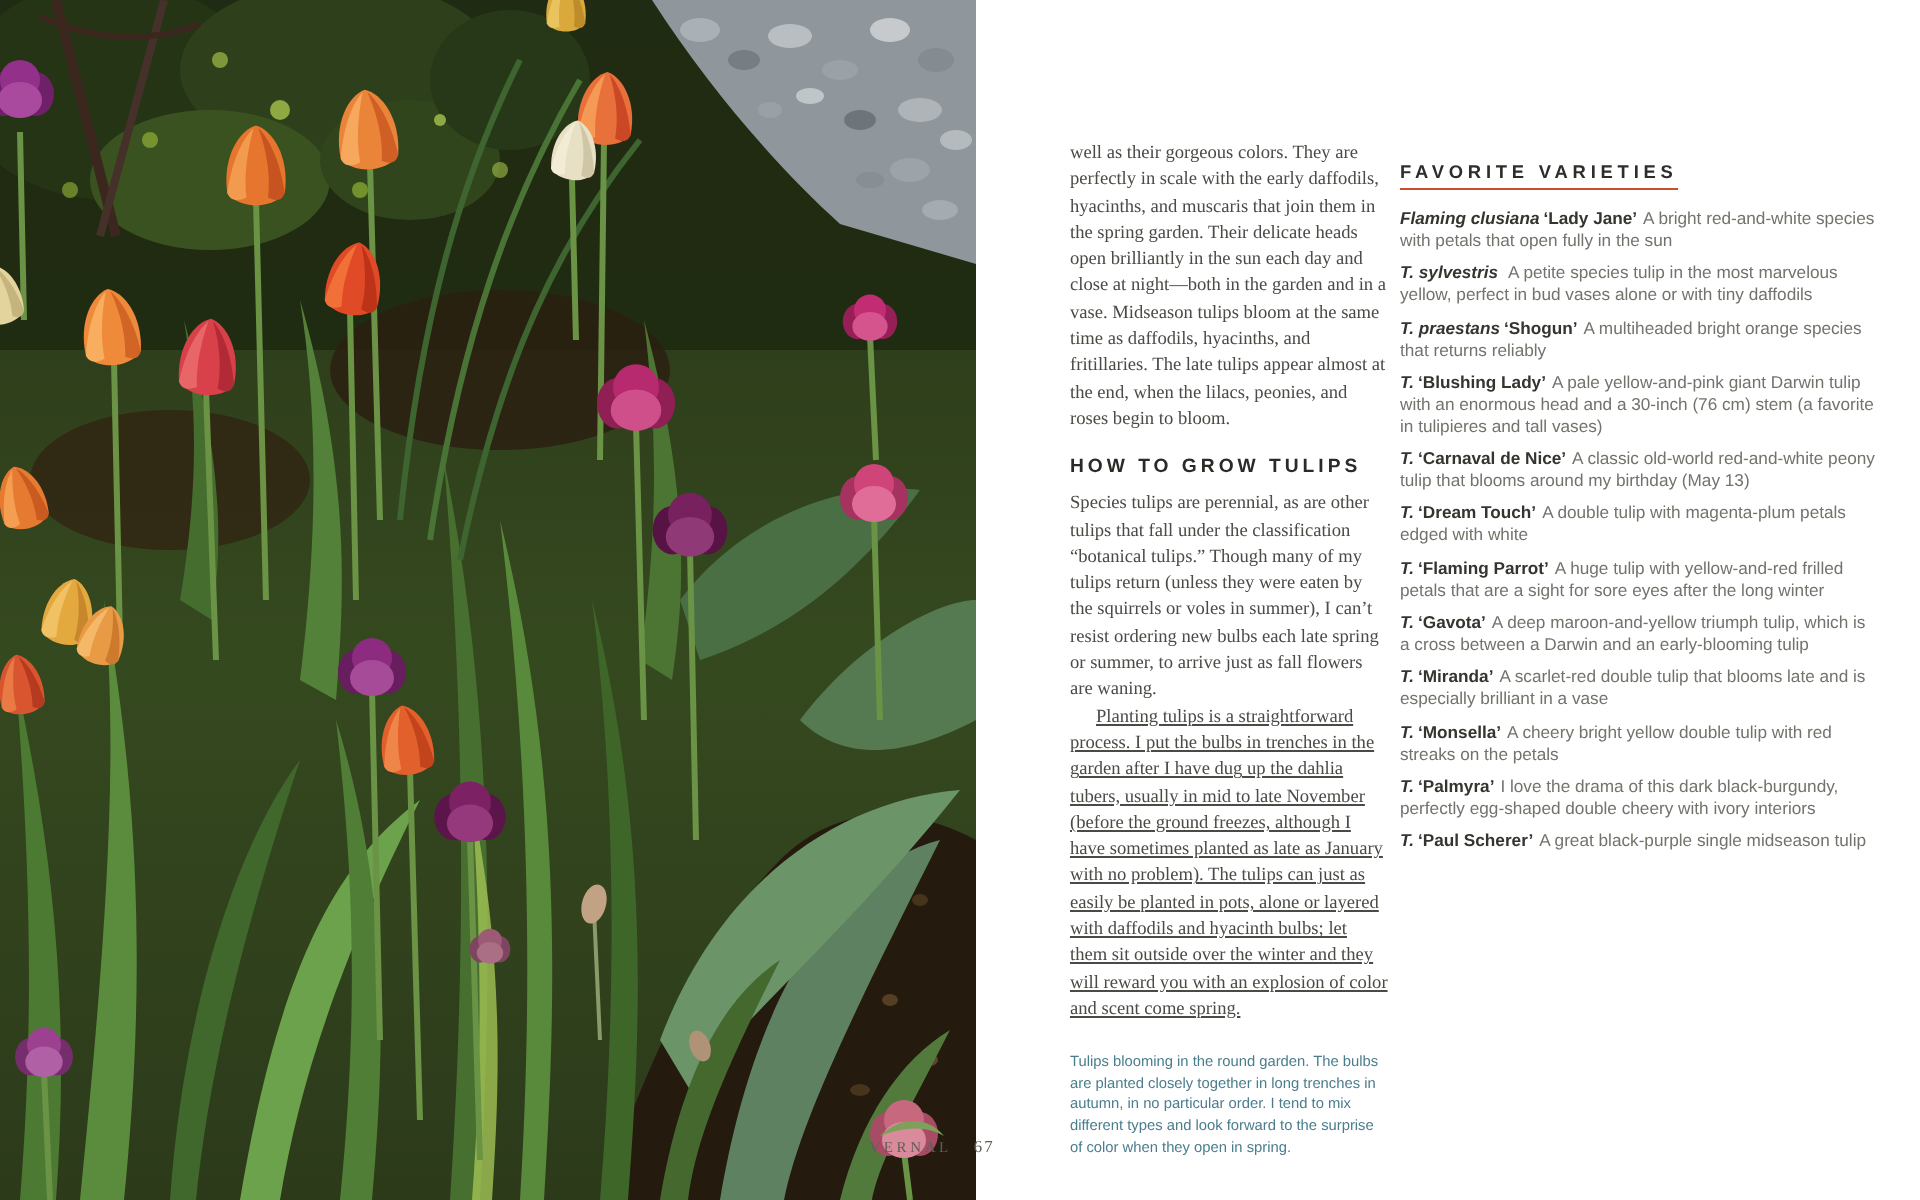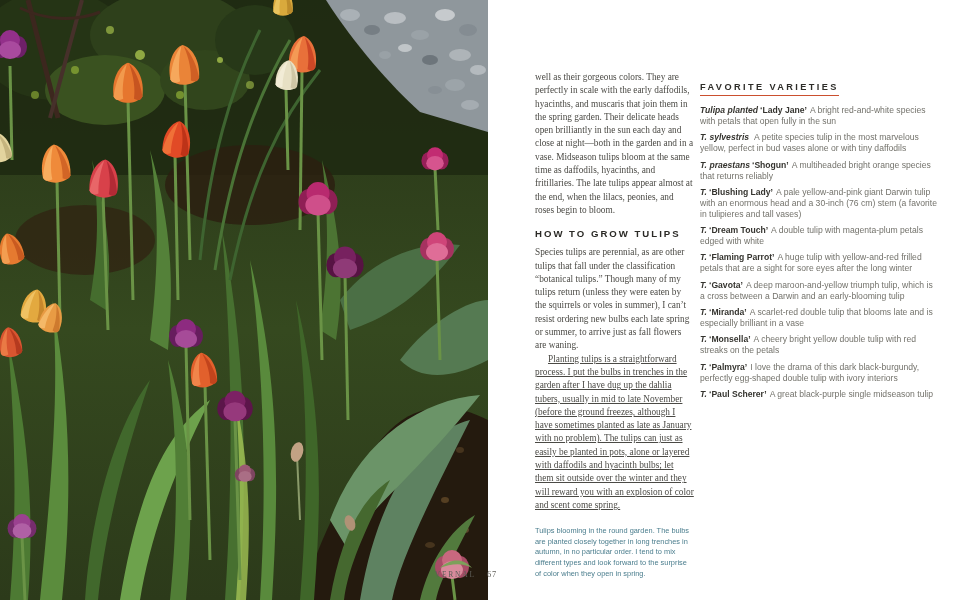--- a/index.html
+++ b/index.html
@@ -181,30 +181,31 @@
     <p class="body">well as their gorgeous colors. They are perfectly in scale with the early daffodils, hyacinths, and muscaris that join them in the spring garden. Their delicate heads open brilliantly in the sun each day and close at night—both in the garden and in a vase. Midseason tulips bloom at the same time as daffodils, hyacinths, and fritillaries. The late tulips appear almost at the end, when the lilacs, peonies, and roses begin to bloom.</p>
     <h2>HOW TO GROW TULIPS</h2>
     <p class="body">Species tulips are perennial, as are other tulips that fall under the classification “botanical tulips.” Though many of my tulips return (unless they were eaten by the squirrels or voles in summer), I can’t resist ordering new bulbs each late spring or summer, to arrive just as fall flowers are waning.</p>
     <p class="body indent">Planting tulips is a straightforward process. I put the bulbs in trenches in the garden after I have dug up the dahlia tubers, usually in mid to late November (before the ground freezes, although I have sometimes planted as late as January with no problem). The tulips can just as easily be planted in pots, alone or layered with daffodils and hyacinth bulbs; let them sit outside over the winter and they will reward you with an explosion of color and scent come spring.</p>
     <p class="caption">Tulips blooming in the round garden. The bulbs are planted closely together in long trenches in autumn, in no particular order. I tend to mix different types and look forward to the surprise of color when they open in spring.</p>
   </div>
 
   <div class="col-right">
     <h3>FAVORITE VARIETIES</h3>
 
-    <p class="entry"><span class="vname"><span class="sp">Tulipa planted</span><span class="cv">‘Lady Jane’</span></span><span class="desc">A bright red-and-white species with petals that open fully in the sun</span></p>
+    <p class="entry"><span class="vname"><span class="sp">Flaming clusiana</span><span class="cv">‘Lady Jane’</span></span><span class="desc">A bright red-and-white species with petals that open fully in the sun</span></p>
     <p class="entry"><span class="vname"><span class="sp">T. sylvestris</span><span class="cv"></span></span><span class="desc">A petite species tulip in the most marvelous yellow, perfect in bud vases alone or with tiny daffodils</span></p>
     <p class="entry"><span class="vname"><span class="sp">T. praestans</span><span class="cv">‘Shogun’</span></span><span class="desc">A multiheaded bright orange species that returns reliably</span></p>
     <p class="entry"><span class="vname"><span class="sp">T.</span><span class="cv">‘Blushing Lady’</span></span><span class="desc">A pale yellow-and-pink giant Darwin tulip with an enormous head and a 30-inch (76 cm) stem (a favorite in tulipieres and tall vases)</span></p>
+    <p class="entry"><span class="vname"><span class="sp">T.</span><span class="cv">‘Carnaval de Nice’</span></span><span class="desc">A classic old-world red-and-white peony tulip that blooms around my birthday (May 13)</span></p>
     <p class="entry"><span class="vname"><span class="sp">T.</span><span class="cv">‘Dream Touch’</span></span><span class="desc">A double tulip with magenta-plum petals edged with white</span></p>
     <p class="entry"><span class="vname"><span class="sp">T.</span><span class="cv">‘Flaming Parrot’</span></span><span class="desc">A huge tulip with yellow-and-red frilled petals that are a sight for sore eyes after the long winter</span></p>
     <p class="entry"><span class="vname"><span class="sp">T.</span><span class="cv">‘Gavota’</span></span><span class="desc">A deep maroon-and-yellow triumph tulip, which is a cross between a Darwin and an early-blooming tulip</span></p>
     <p class="entry"><span class="vname"><span class="sp">T.</span><span class="cv">‘Miranda’</span></span><span class="desc">A scarlet-red double tulip that blooms late and is especially brilliant in a vase</span></p>
     <p class="entry"><span class="vname"><span class="sp">T.</span><span class="cv">‘Monsella’</span></span><span class="desc">A cheery bright yellow double tulip with red streaks on the petals</span></p>
-    <p class="entry"><span class="vname"><span class="sp">T.</span><span class="cv">‘Palmyra’</span></span><span class="desc">I love the drama of this dark black-burgundy, perfectly egg-shaped double tulip with ivory interiors</span></p>
+    <p class="entry"><span class="vname"><span class="sp">T.</span><span class="cv">‘Palmyra’</span></span><span class="desc">I love the drama of this dark black-burgundy, perfectly egg-shaped double cheery with ivory interiors</span></p>
     <p class="entry"><span class="vname"><span class="sp">T.</span><span class="cv">‘Paul Scherer’</span></span><span class="desc">A great black-purple single midseason tulip</span></p>
   </div>
 
   <div class="footer">
     <span class="rh">VERNAL</span>
     <span class="pn">67</span>
   </div>
 
 </div>
 

